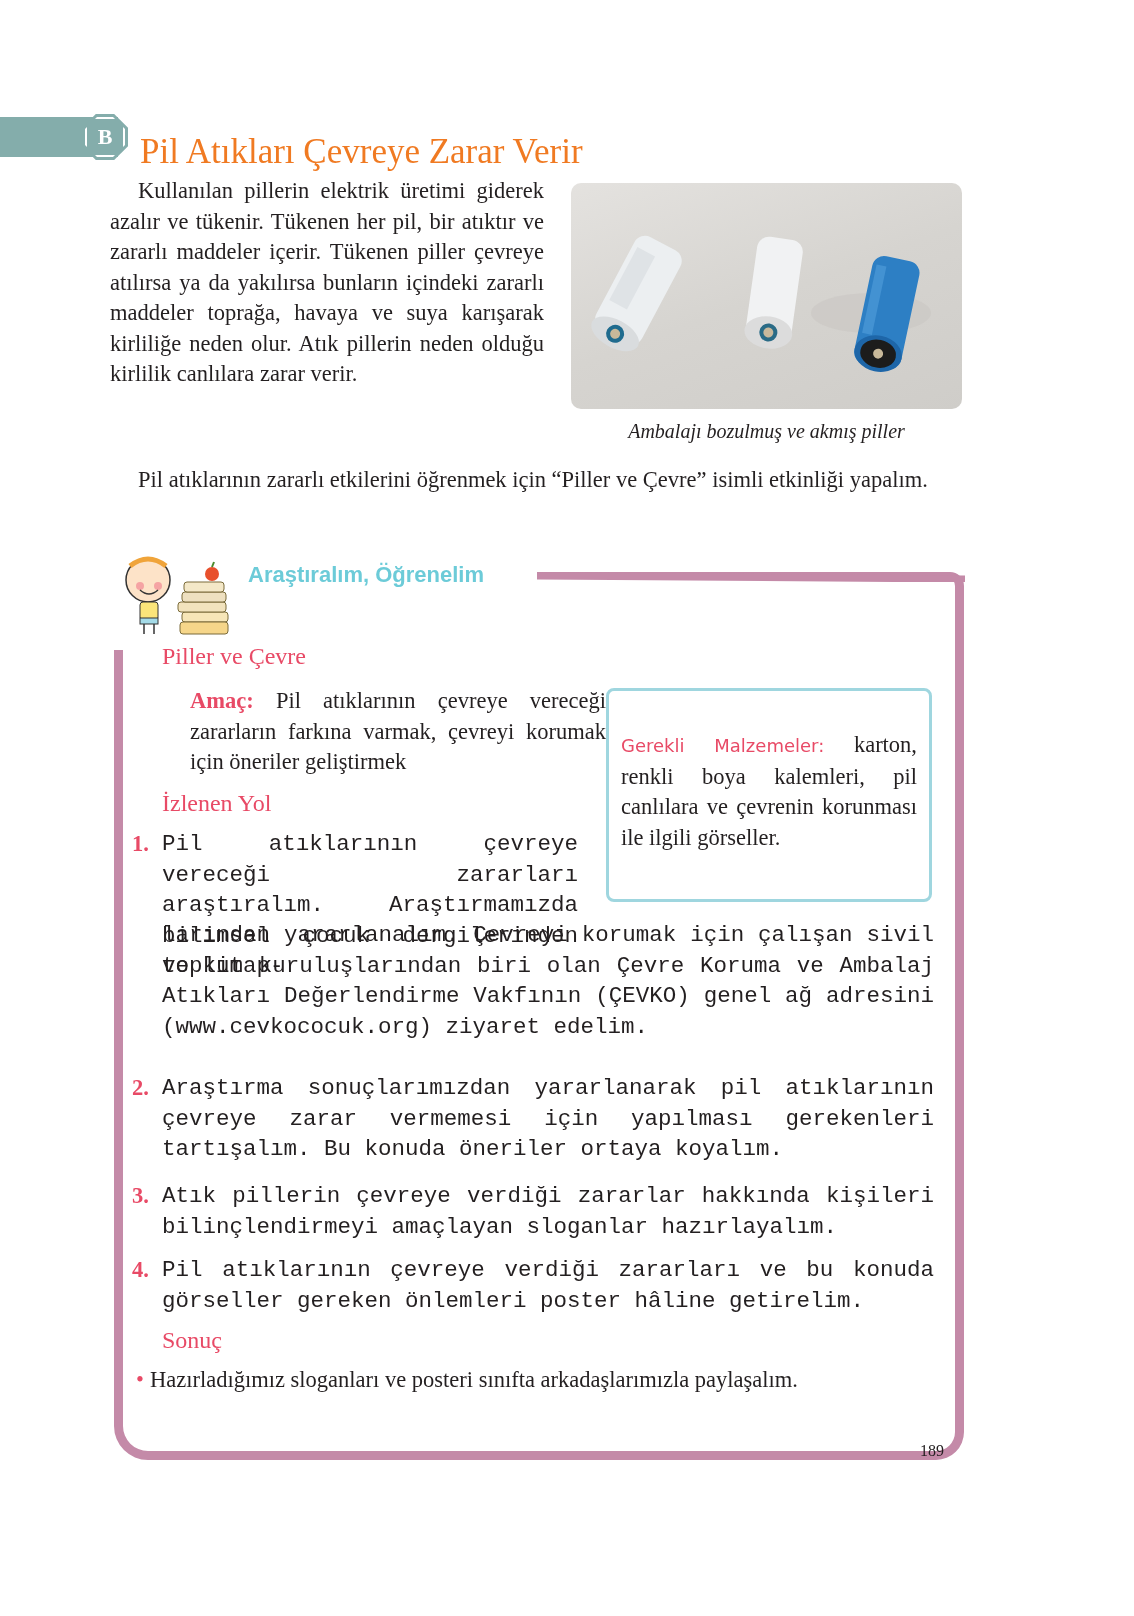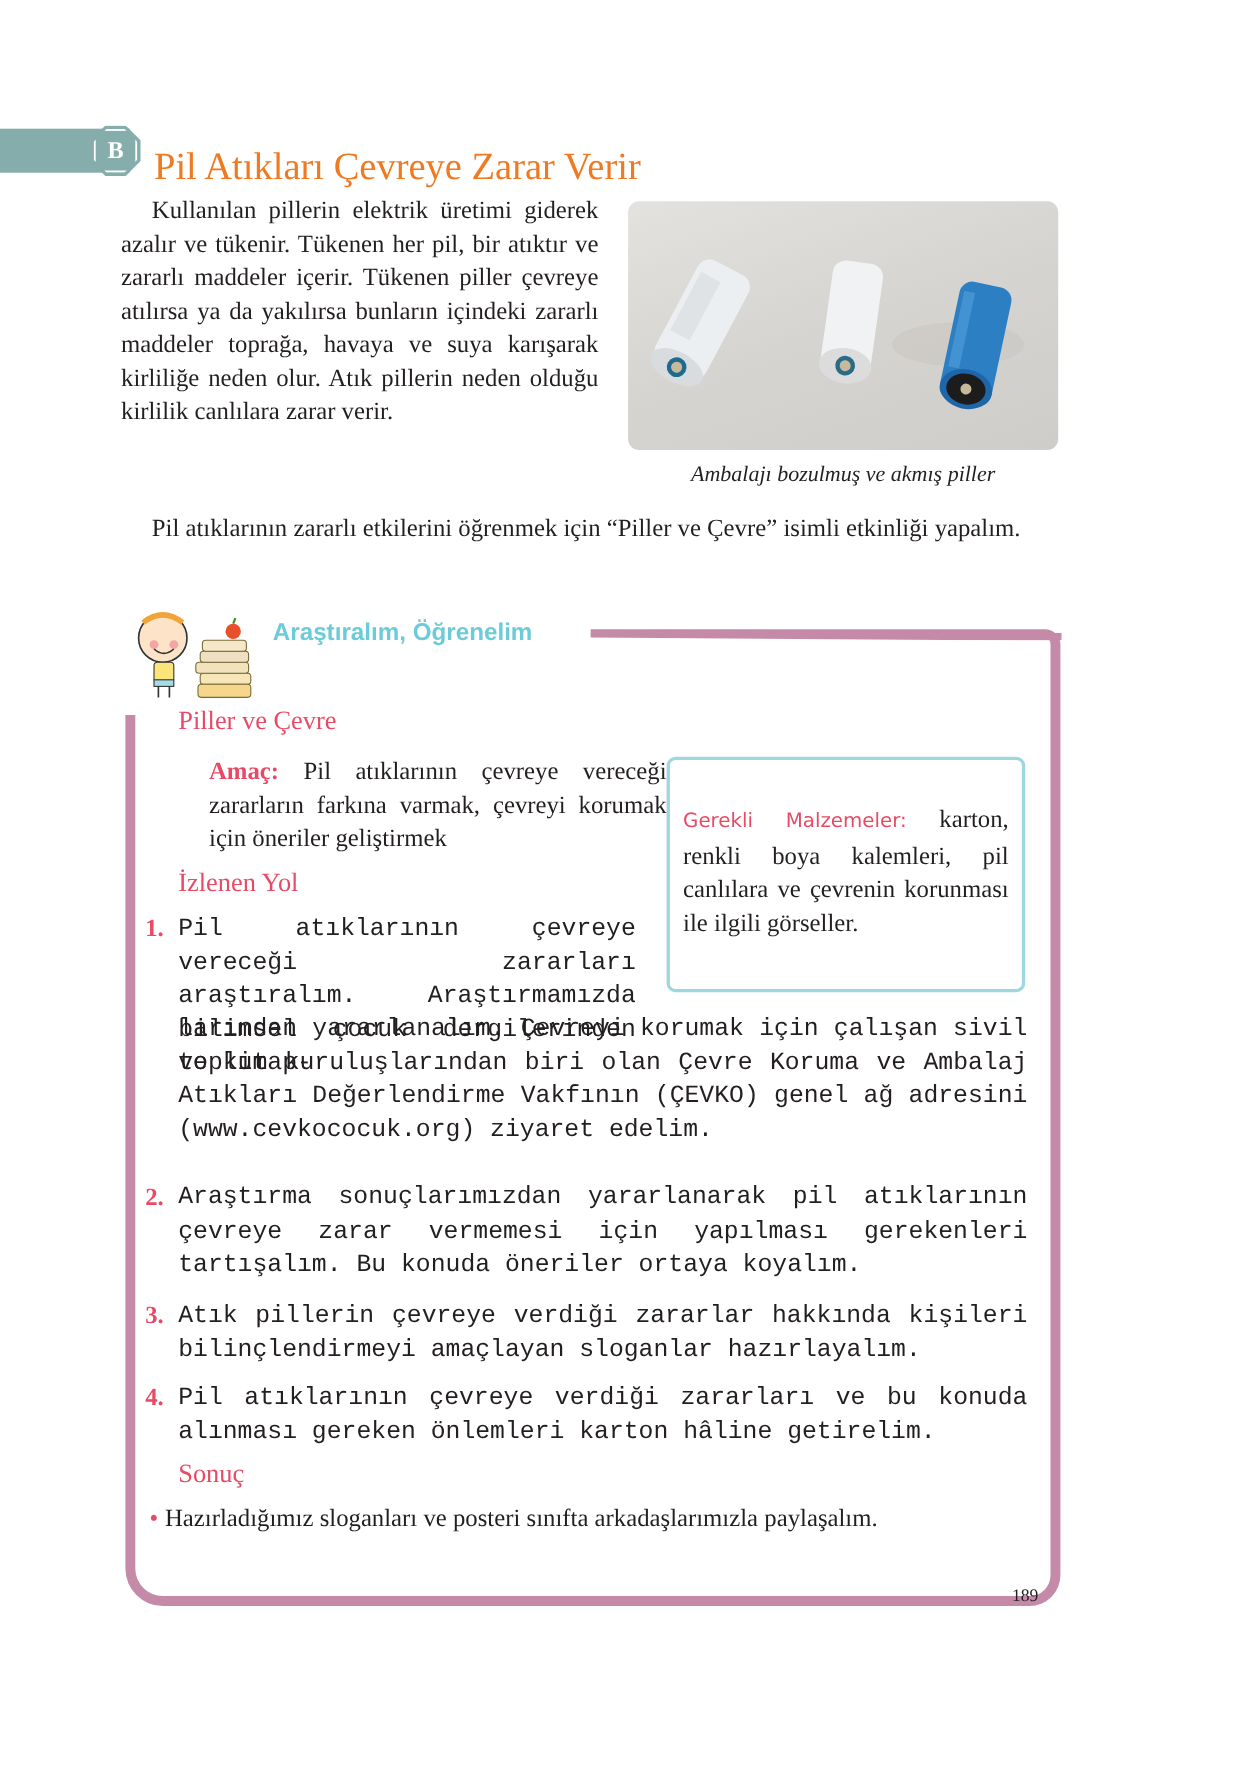--- a/index.html
+++ b/index.html
@@ -138,21 +138,21 @@
 <div class="step s2">
   <span class="num">2.</span>
   <span class="txt">Araştırma sonuçlarımızdan yararlanarak pil atıklarının çevreye zarar vermemesi için yapılması gerekenleri tartışalım. Bu konuda öneriler ortaya koyalım.</span>
 </div>
 <div class="step s3">
   <span class="num">3.</span>
   <span class="txt">Atık pillerin çevreye verdiği zararlar hakkında kişileri bilinçlendirmeyi amaçlayan sloganlar hazırlayalım.</span>
 </div>
 <div class="step s4">
   <span class="num">4.</span>
-  <span class="txt">Pil atıklarının çevreye verdiği zararları ve bu konuda alınması gereken önlemleri karton hâline getirelim.</span>
+  <span class="txt">Pil atıklarının çevreye verdiği zararları ve bu konuda görseller gereken önlemleri poster hâline getirelim.</span>
 </div>
 
 <div class="h-sub" style="top:1327px;">Sonuç</div>
 <div class="bullet">
   <span class="dot">•</span>
   <span class="txt">Hazırladığımız sloganları ve posteri sınıfta arkadaşlarımızla paylaşalım.</span>
 </div>
 
 <div class="pagenum">189</div>
 

